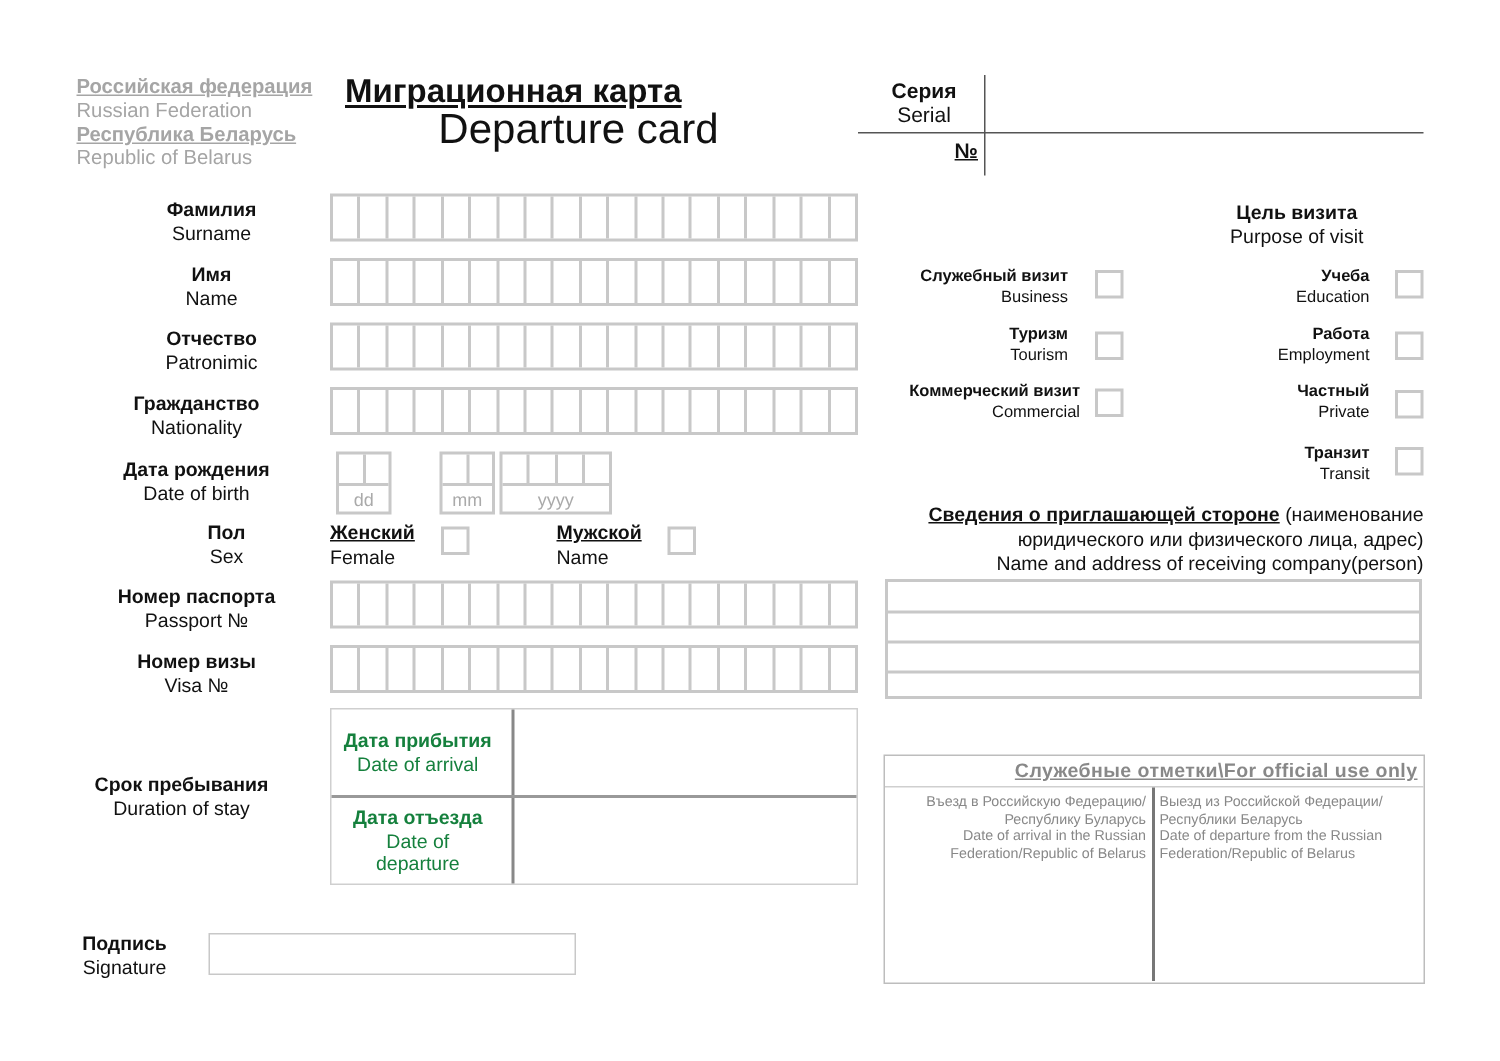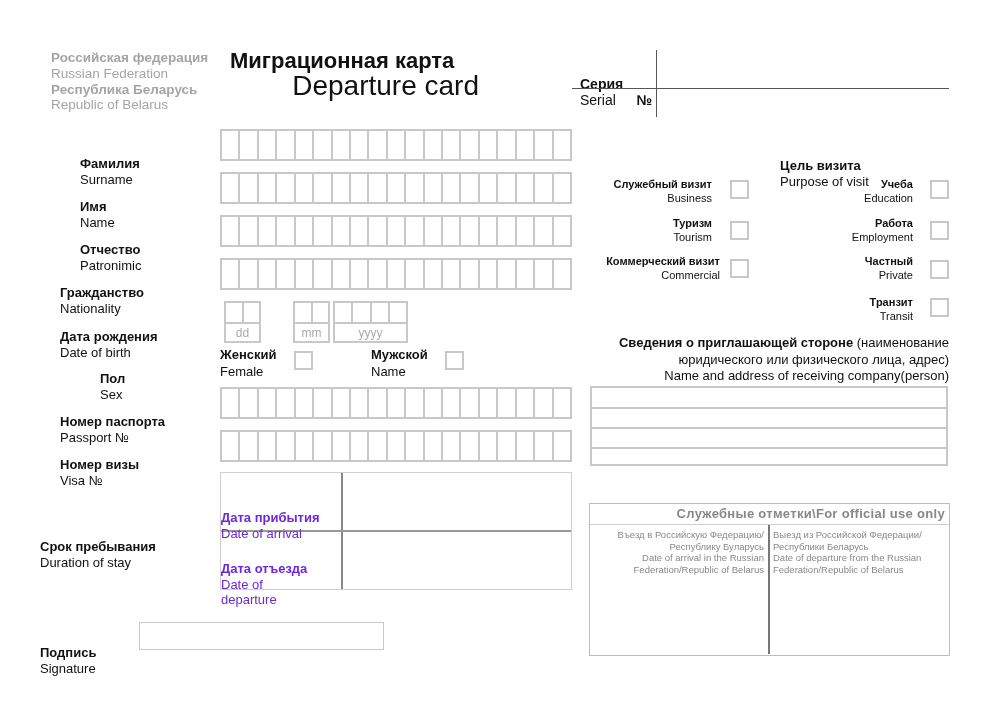--- a/index.html
+++ b/index.html
@@ -1,22 +1,22 @@
 <!DOCTYPE html>
 <html><head>
 <meta charset="utf-8">
 <style>
   html, body { margin: 0; padding: 0; background: #ffffff; }
   body { width: 1000px; height: 707px; position: relative; overflow: hidden;
          font-family: "Liberation Sans", sans-serif; color: #111; }
   .abs { position: absolute; }
-  .b { font-weight: bold; }
+  .b { font-weight: bold; text-decoration: underline; }
   .r { text-align: right; }
-  .mid { color: #6d28d9; }
-  .lbl { font-size: 13px; line-height: 15.5px; text-align: left; margin-top: 24px; }
+  .mid { color: #15803d; }
+  .lbl { font-size: 13px; line-height: 15.5px; text-align: center; }
   .lbl .ru { font-weight: bold; display: block; }
   .lbl .en { display: block; }
   .cellrow { position: absolute; left: 220px; width: 352px; height: 32px; display: flex;
              border: 2px solid #c8c8c8; box-sizing: border-box; }
   .cellrow .cell { flex: 1; border-left: 2px solid #c8c8c8; }
   .cellrow .cell:first-child { border-left: none; }
   .dob { position: absolute; top: 301px; height: 42px; border: 2px solid #c8c8c8; box-sizing: border-box; }
   .dob .top { display: flex; height: 19px; border-bottom: 2px solid #c8c8c8; }
   .dob .top .c { flex: 1; border-left: 2px solid #c8c8c8; }
   .dob .top .c:first-child { border-left: none; }

